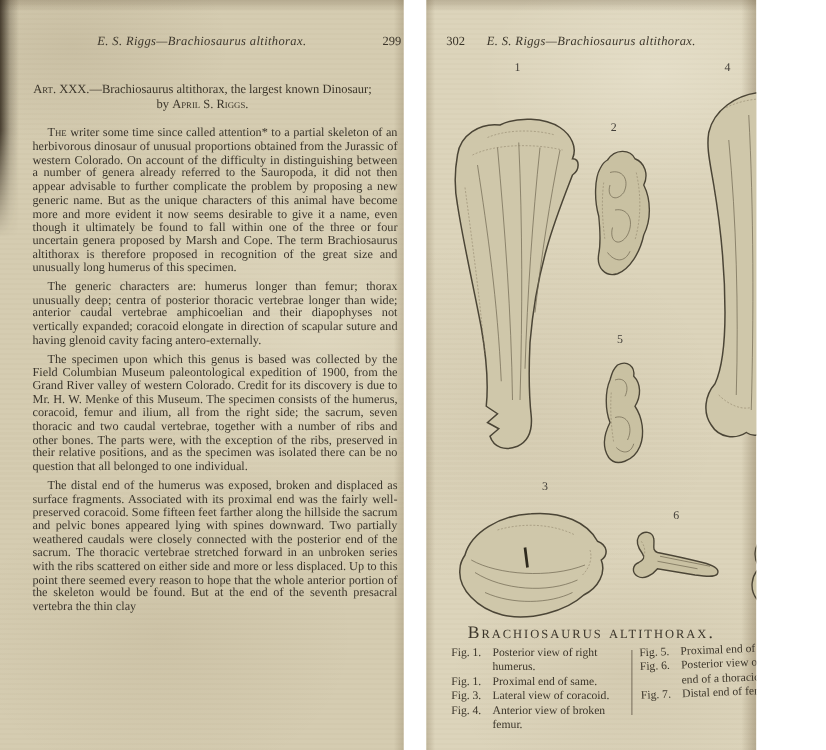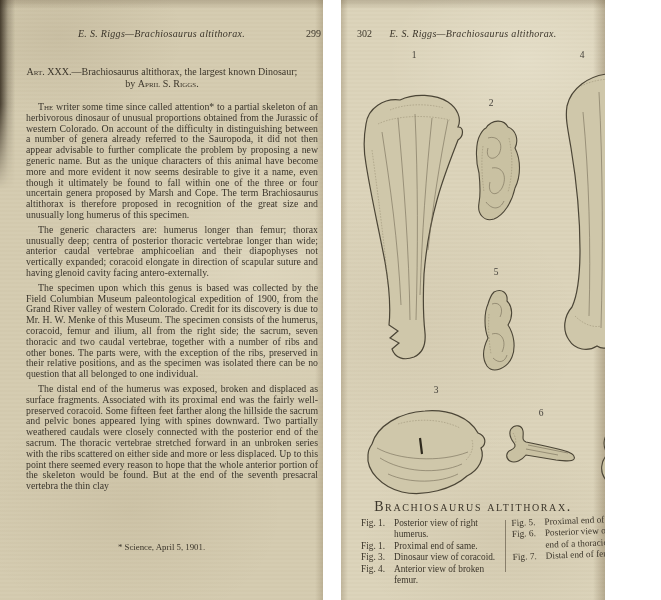--- a/index.html
+++ b/index.html
@@ -99,23 +99,20 @@
     <span class="sc">Art. XXX.—</span><span class="it">Brachiosaurus altithorax, the largest known Dinosaur;</span><span> by </span><span class="sc">April S. Riggs.</span>
   </div>
 
   <div class="body-text">
     <p><span class="sc">The</span><span> writer some time since called attention* to a partial skeleton of an herbivorous dinosaur of unusual proportions obtained from the Jurassic of western Colorado. On account of the difficulty in distinguishing between a number of genera already referred to the Sauropoda, it did not then appear advisable to further complicate the problem by proposing a new generic name. But as the unique characters of this animal have become more and more evident it now seems desirable to give it a name, even though it ultimately be found to fall within one of the three or four uncertain genera proposed by Marsh and Cope. The term </span><span class="it">Brachiosaurus altithorax</span><span> is therefore proposed in recognition of the great size and unusually long humerus of this specimen.</span></p>
     <p>The generic characters are: humerus longer than femur; thorax unusually deep; centra of posterior thoracic vertebrae longer than wide; anterior caudal vertebrae amphicoelian and their diapophyses not vertically expanded; coracoid elongate in direction of scapular suture and having glenoid cavity facing antero-externally.</p>
     <p>The specimen upon which this genus is based was collected by the Field Columbian Museum paleontological expedition of 1900, from the Grand River valley of western Colorado. Credit for its discovery is due to Mr. H. W. Menke of this Museum. The specimen consists of the humerus, coracoid, femur and ilium, all from the right side; the sacrum, seven thoracic and two caudal vertebrae, together with a number of ribs and other bones. The parts were, with the exception of the ribs, preserved in their relative positions, and as the specimen was isolated there can be no question that all belonged to one individual.</p>
     <p>The distal end of the humerus was exposed, broken and displaced as surface fragments. Associated with its proximal end was the fairly well-preserved coracoid. Some fifteen feet farther along the hillside the sacrum and pelvic bones appeared lying with spines downward. Two partially weathered caudals were closely connected with the posterior end of the sacrum. The thoracic vertebrae stretched forward in an unbroken series with the ribs scattered on either side and more or less displaced. Up to this point there seemed every reason to hope that the whole anterior portion of the skeleton would be found. But at the end of the seventh presacral vertebra the thin clay</p>
   </div>
 
-  <div class="footnote">
-    <span>* </span><span class="it">Science</span><span>, April 5, 1901.</span>
-  </div>
 </div>
 
 <div class="page page-right">
   <div class="smudge-top"></div>
   <div class="edge-bind-r"></div>
   <div class="edge-outer-r"></div>
 
   <div class="running-header">
     <span class="rh-page">302</span>
     <span class="rh-title">E. S. Riggs—Brachiosaurus altithorax.</span>
@@ -194,21 +191,21 @@
         <div class="fl-row">
           <span class="fl-label">Fig. 1.</span>
           <span class="fl-desc">Posterior view of right humerus.</span>
         </div>
         <div class="fl-row">
           <span class="fl-label">Fig. 1.</span>
           <span class="fl-desc">Proximal end of same.</span>
         </div>
         <div class="fl-row">
           <span class="fl-label">Fig. 3.</span>
-          <span class="fl-desc">Dinosaur view of coracoid.</span>
+          <span class="fl-desc">Lateral view of coracoid.</span>
         </div>
         <div class="fl-row">
           <span class="fl-label">Fig. 4.</span>
           <span class="fl-desc">Anterior view of broken femur.</span>
         </div>
       </div>
       <div class="fl-divider"></div>
       <div class="fl-col fl-col-right">
         <div class="fl-row">
           <span class="fl-label">Fig. 5.</span>

